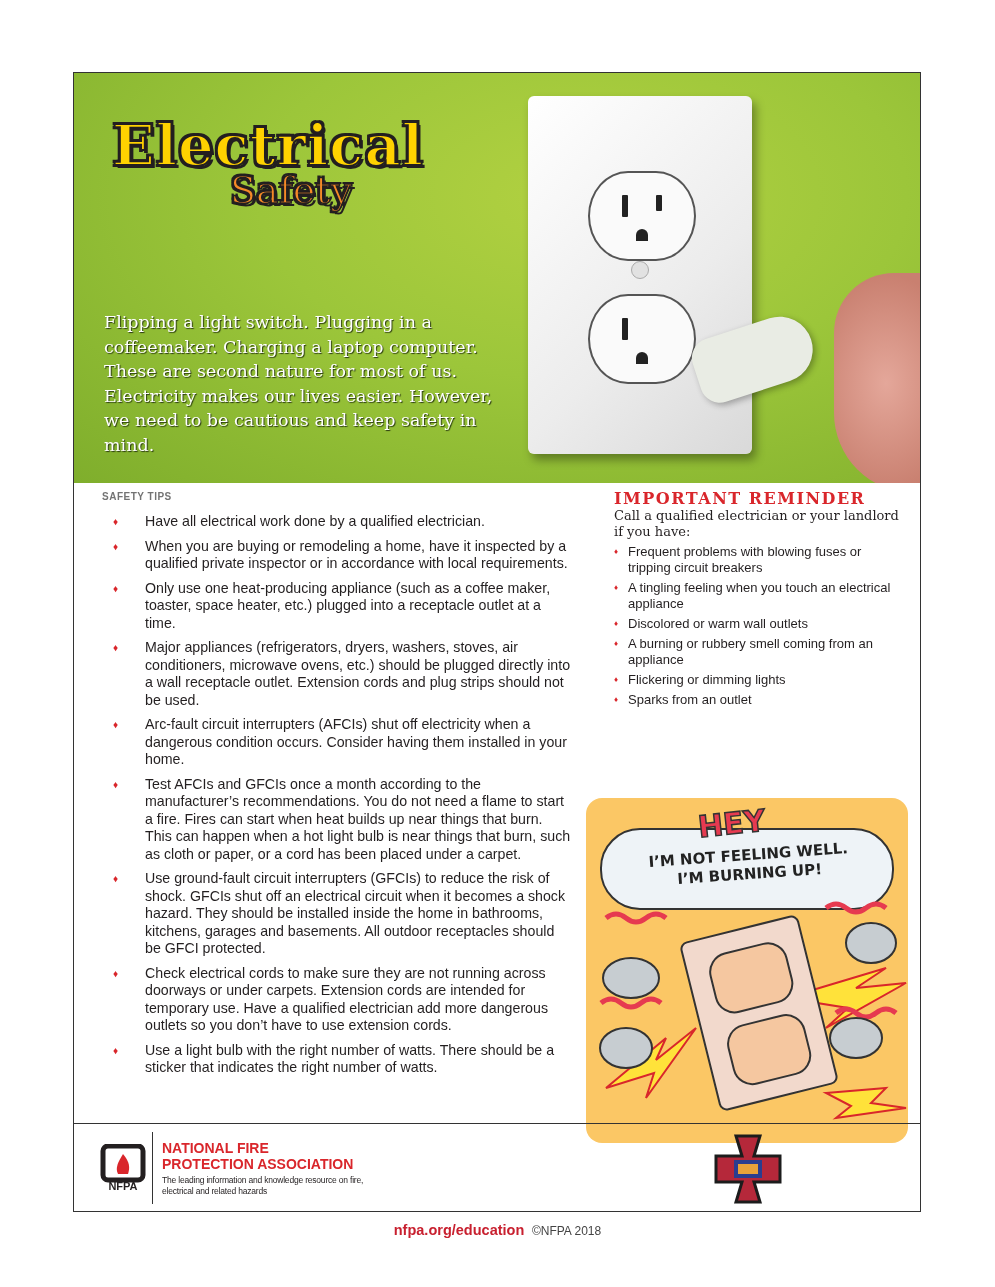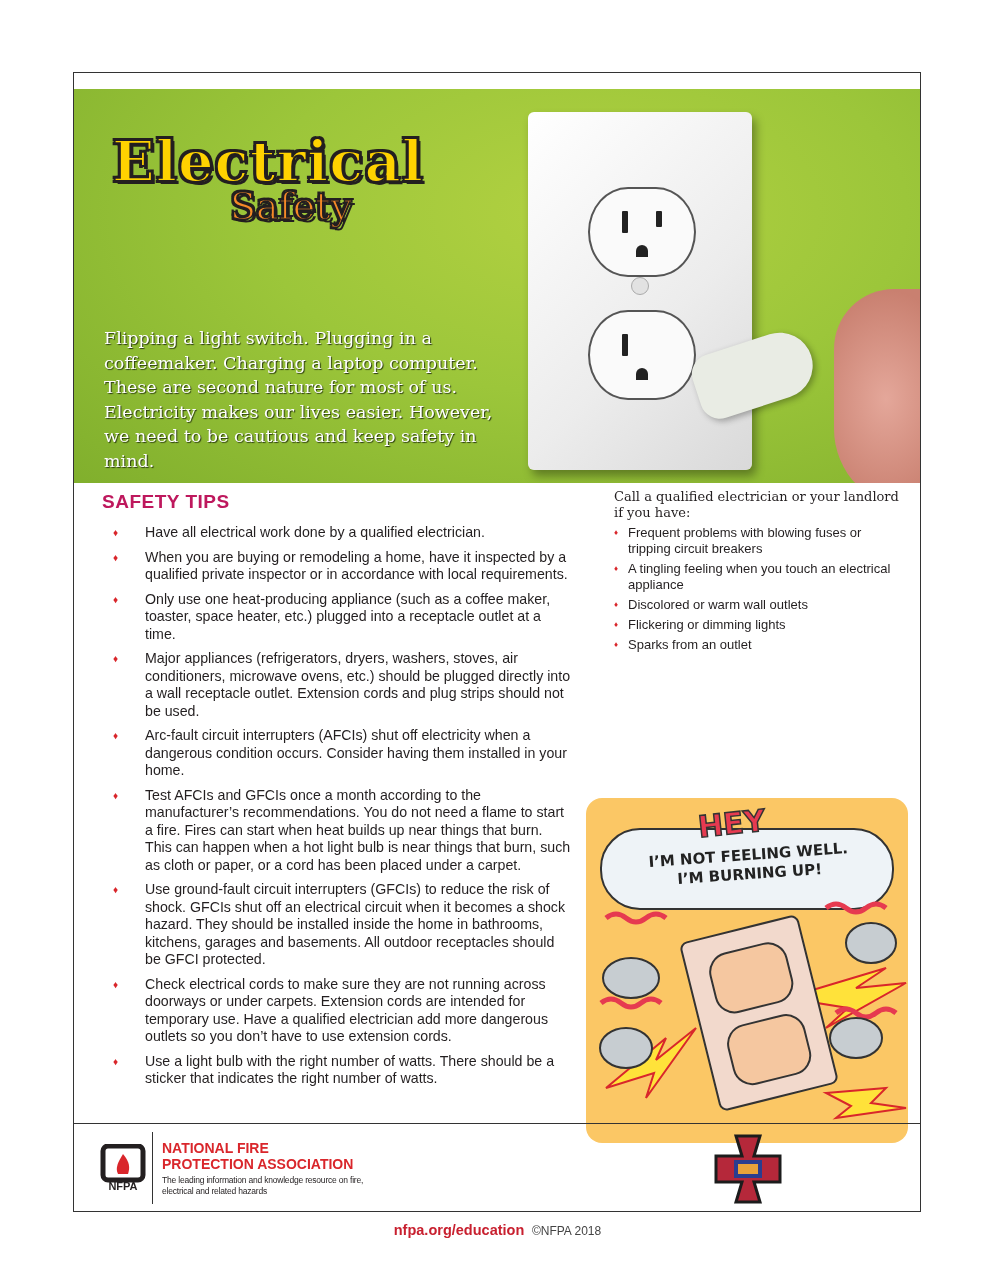--- a/index.html
+++ b/index.html
@@ -1,36 +1,36 @@
 <!DOCTYPE html>
 <html><head>
 <meta charset="utf-8">
 <style>
   html, body { margin: 0; padding: 0; background: #ffffff; }
   body { width: 995px; height: 1287px; position: relative; font-family: "Liberation Sans", sans-serif; color: #231f20; }
   .page { position: absolute; left: 73px; top: 72px; width: 848px; height: 1140px; border: 1px solid #333; box-sizing: border-box; overflow: hidden; }
-  .hero { position: absolute; left: 0; top: 16px; width: 848px; height: 410px;
+  .hero { position: absolute; left: 0; top: 0; width: 848px; height: 410px;
     background: radial-gradient(ellipse at 60% 30%, #b2d141 0%, #9cc63a 45%, #7fae2c 100%); }
   .title-wrap { position: absolute; left: 38px; top: 42px; }
   .title-main { font-family: "DejaVu Serif", serif; font-weight: bold; font-size: 56px; color: #ffd200; letter-spacing: 1px;
     -webkit-text-stroke: 2px #231f20; text-shadow: 3px 3px 0 #231f20, -2px -2px 0 #231f20, 2px -2px 0 #231f20, -2px 2px 0 #231f20; line-height: 60px; }
   .title-sub { font-family: "DejaVu Serif", serif; font-weight: normal; font-size: 38px; color: #f58a27; margin-left: 118px; margin-top: -6px;
     -webkit-text-stroke: 1.5px #231f20; text-shadow: 3px 3px 0 #231f20, -2px -2px 0 #231f20, 2px -2px 0 #231f20, -2px 2px 0 #231f20; line-height: 42px; }
   .intro { position: absolute; left: 30px; top: 237px; width: 400px; font-family: "DejaVu Serif", serif; font-size: 17.5px; line-height: 24.5px; color: #ffffff;
     text-shadow: 1px 1px 1px #2a3a10; }
   .plate { position: absolute; left: 454px; top: 23px; width: 224px; height: 358px; background: linear-gradient(135deg,#ffffff,#ececec 60%,#d9d9d9); border-radius: 6px; box-shadow: 4px 6px 10px rgba(0,0,0,0.35); }
   .receptacle { position: absolute; left: 60px; width: 108px; height: 90px; background: #fafafa; border: 2px solid #555; border-radius: 40px/45px; box-sizing: border-box; }
   .slot { position: absolute; top: 22px; width: 6px; height: 22px; background: #222; border-radius: 1px; }
   .ground { position: absolute; left: 46px; top: 56px; width: 12px; height: 12px; background: #222; border-radius: 6px 6px 0 0; }
   .screw { position: absolute; left: 103px; top: 165px; width: 16px; height: 16px; border-radius: 50%; background: #e2e2e2; border: 1px solid #aaa; }
   .plug { position: absolute; left: 620px; top: 252px; width: 120px; height: 66px; background: #e9ece4; border-radius: 30px 50px 50px 30px; transform: rotate(-18deg); box-shadow: 2px 3px 6px rgba(0,0,0,0.3); }
   .hand { position: absolute; left: 760px; top: 200px; width: 130px; height: 220px; background: radial-gradient(ellipse at 40% 50%, #e4a79a, #c98070 70%); border-radius: 60px 20px 0 80px; }
   .content { position: absolute; left: 0; top: 410px; width: 848px; height: 640px; background: #fff; }
   .tips { position: absolute; left: 28px; top: 8px; width: 480px; }
-  .tips-head { font-family: "Liberation Sans", sans-serif; font-size: 19px; color: #be185d; letter-spacing: 0.5px; margin: 0 0 2px 0; }
+  .tips-head { font-family: "Liberation Sans", sans-serif; font-size: 10px; color: #737373; letter-spacing: 0.5px; margin: 0 0 2px 0; }
   .tips ul { list-style: none; margin: 11px; padding: 0; }
   .tips li { position: relative; padding-left: 32px; font-size: 14.2px; line-height: 17.5px; margin-bottom: 7px; color: #231f20; }
   .tips li::before { content: "\2666"; position: absolute; left: 0; top: 0; color: #d9262b; font-size: 10px; }
   .reminder { position: absolute; left: 540px; top: 6px; width: 290px; }
   .rem-head { font-family: "DejaVu Serif", serif; font-weight: bold; font-size: 16px; color: #d9262b; letter-spacing: 1.5px; margin: 0; }
   .rem-intro { font-family: "DejaVu Serif", serif; font-size: 13px; line-height: 16px; margin: 0 0 4px 0; }
   .reminder ul { list-style: none; margin: 0; padding: 0; }
   .reminder li { position: relative; padding-left: 14px; font-family: Liberation Sans, sans-serif; font-size: 13px; line-height: 16px; margin-bottom: 4px; }
   .reminder li::before { content: "\2666"; position: absolute; left: 0; top: 0; color: #d9262b; font-size: 8px; }
   .cartoon { position: absolute; left: 512px; top: 315px; width: 322px; height: 345px; background: #fbc765; border-radius: 16px; overflow: hidden; }
@@ -89,25 +89,27 @@
         <li>Major appliances (refrigerators, dryers, washers, stoves, air conditioners, microwave ovens, etc.) should be plugged directly into a wall receptacle outlet. Extension cords and plug strips should not be used.</li>
         <li>Arc-fault circuit interrupters (AFCIs) shut off electricity when a dangerous condition occurs. Consider having them installed in your home.</li>
         <li>Test AFCIs and GFCIs once a month according to the manufacturer’s recommendations. You do not need a flame to start a fire. Fires can start when heat builds up near things that burn. This can happen when a hot light bulb is near things that burn, such as cloth or paper, or a cord has been placed under a carpet.</li>
         <li>Use ground-fault circuit interrupters (GFCIs) to reduce the risk of shock. GFCIs shut off an electrical circuit when it becomes a shock hazard. They should be installed inside the home in bathrooms, kitchens, garages and basements. All outdoor receptacles should be GFCI protected.</li>
         <li>Check electrical cords to make sure they are not running across doorways or under carpets. Extension cords are intended for temporary use. Have a qualified electrician add more dangerous outlets so you don’t have to use extension cords.</li>
         <li>Use a light bulb with the right number of watts. There should be a sticker that indicates the right number of watts.</li>
       </ul>
     </div>
 
     <div class="reminder">
+      <h2 class="rem-head">IMPORTANT REMINDER</h2>
       <p class="rem-intro">Call a qualified electrician or your landlord if you have:</p>
       <ul>
         <li>Frequent problems with blowing fuses or tripping circuit breakers</li>
         <li>A tingling feeling when you touch an electrical appliance</li>
         <li>Discolored or warm wall outlets</li>
+        <li>A burning or rubbery smell coming from an appliance</li>
         <li>Flickering or dimming lights</li>
         <li>Sparks from an outlet</li>
       </ul>
     </div>
 
     <div class="cartoon">
       <div class="cloud"></div>
       <div class="hey">HEY</div>
       <div class="speech">I’M NOT FEELING WELL. I’M BURNING UP!</div>
       <svg style="position:absolute;left:0;top:0;" width="322" height="345">

